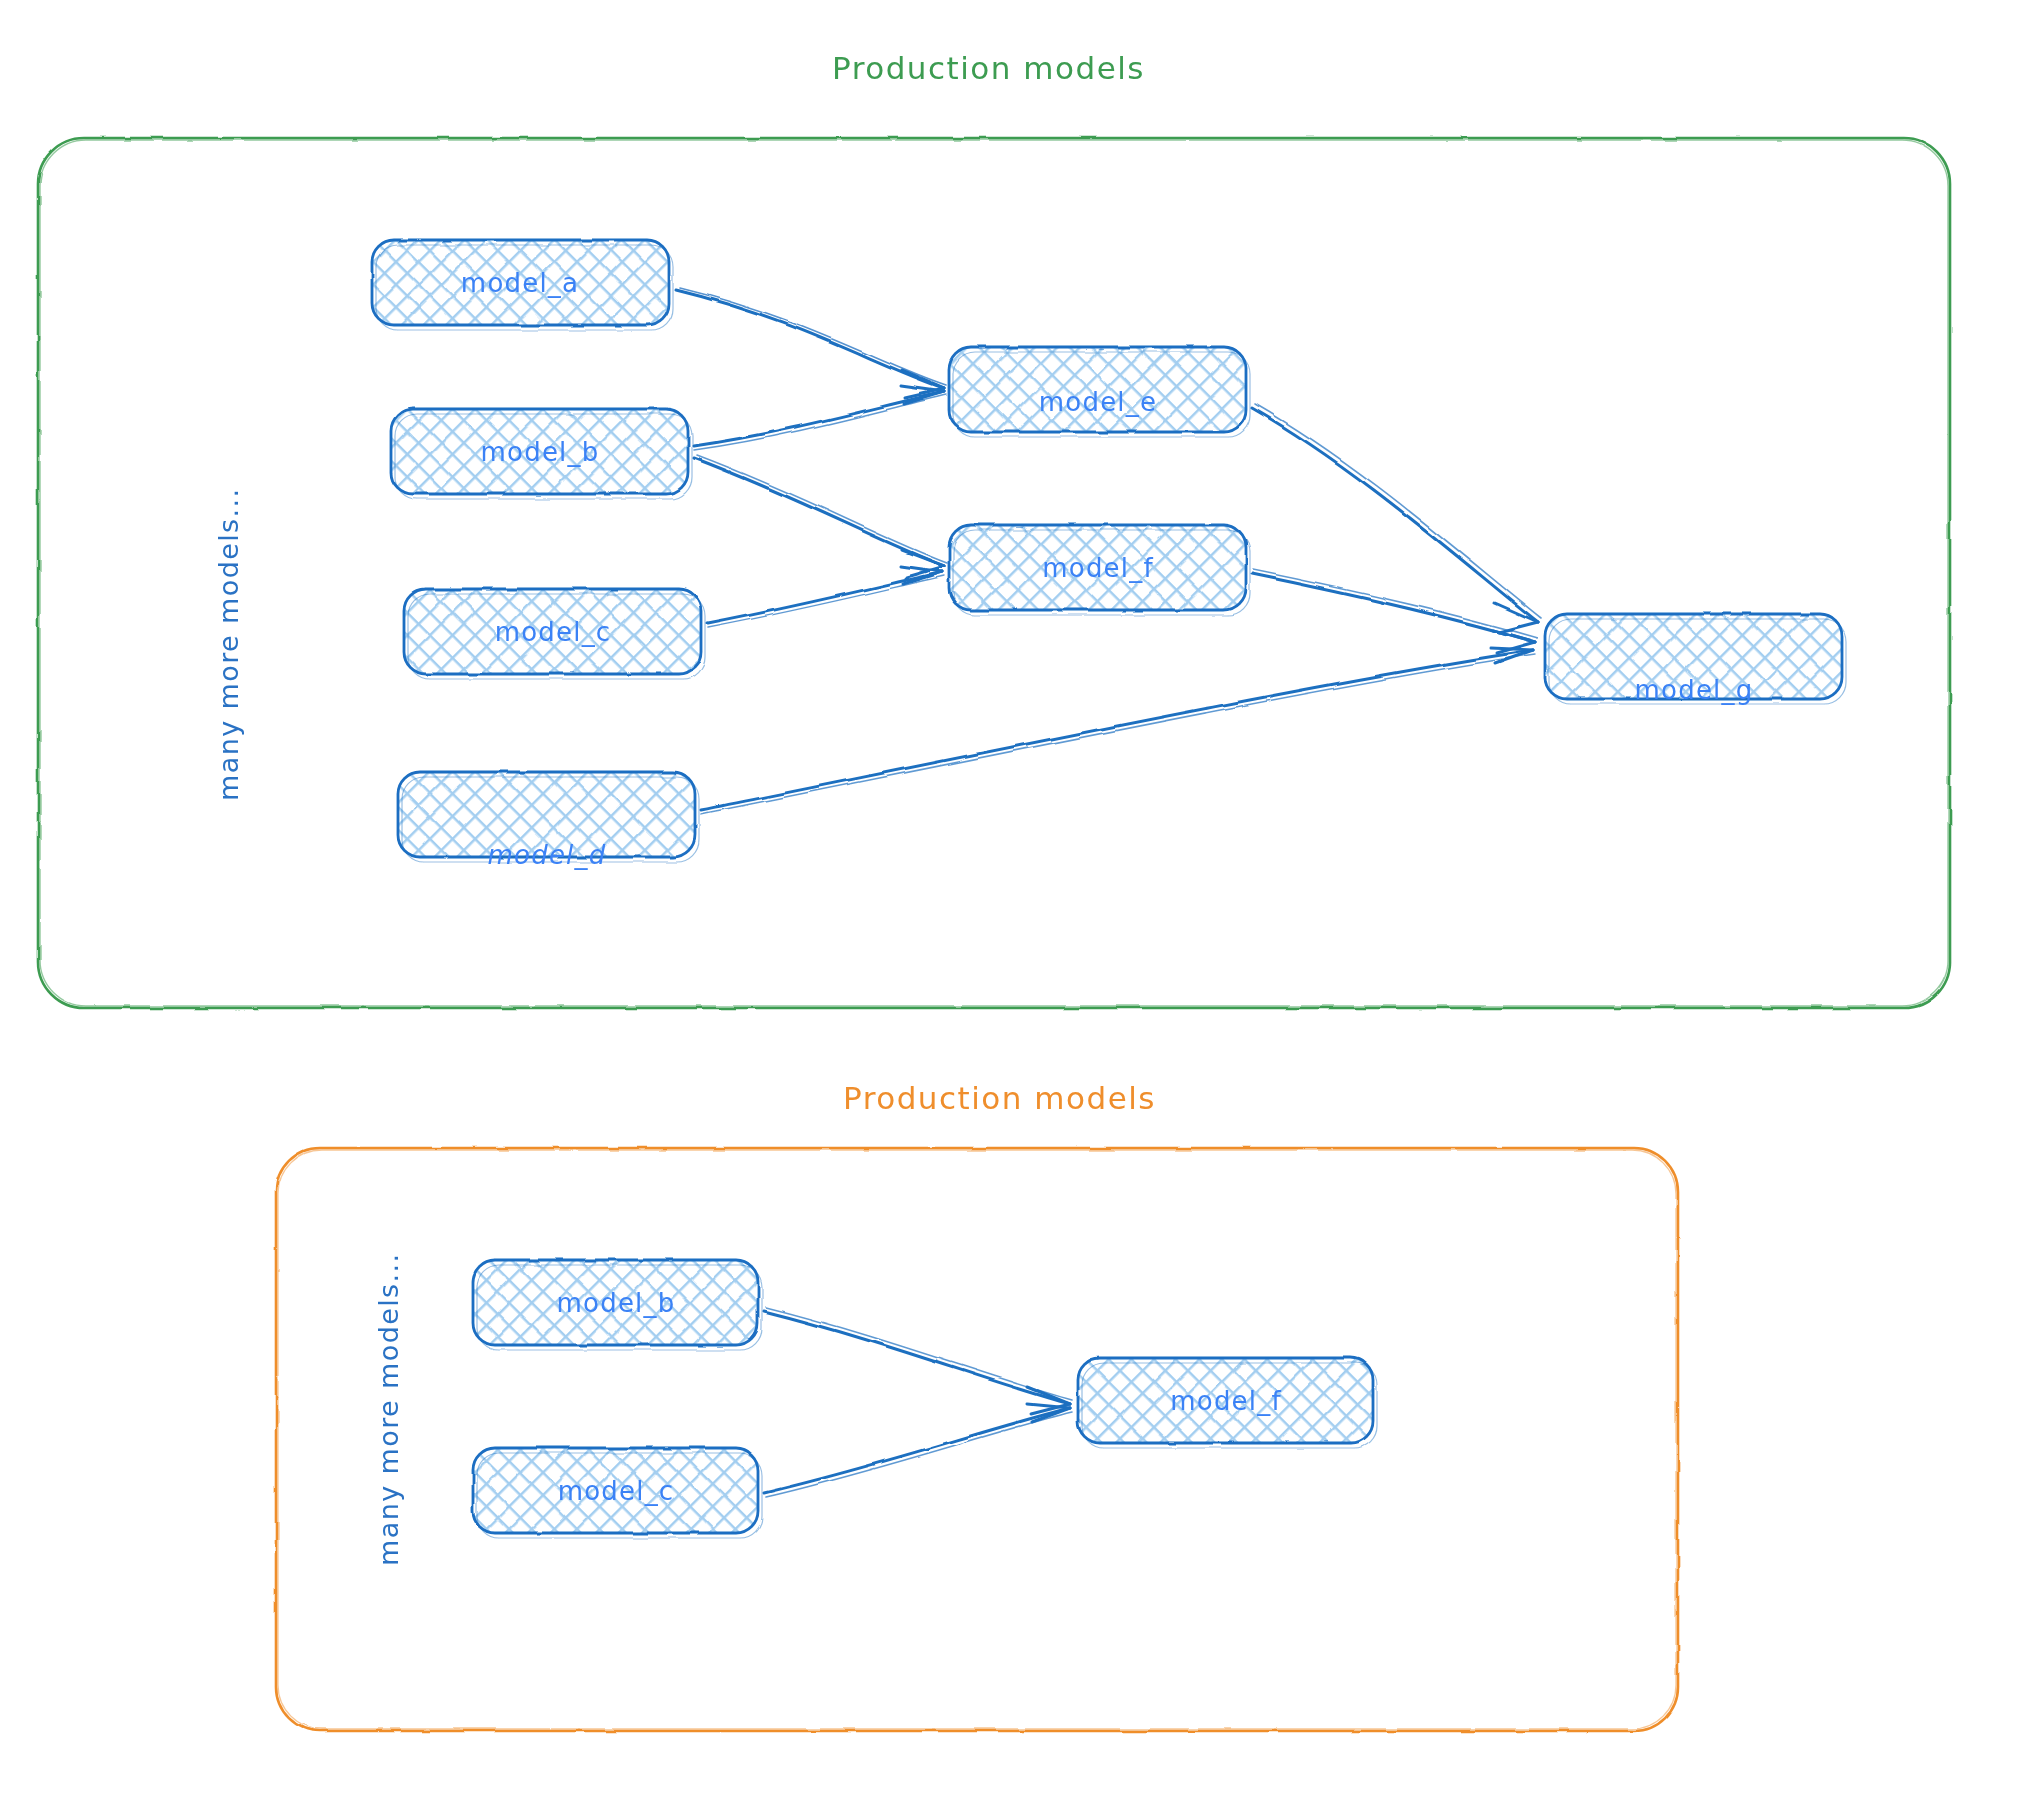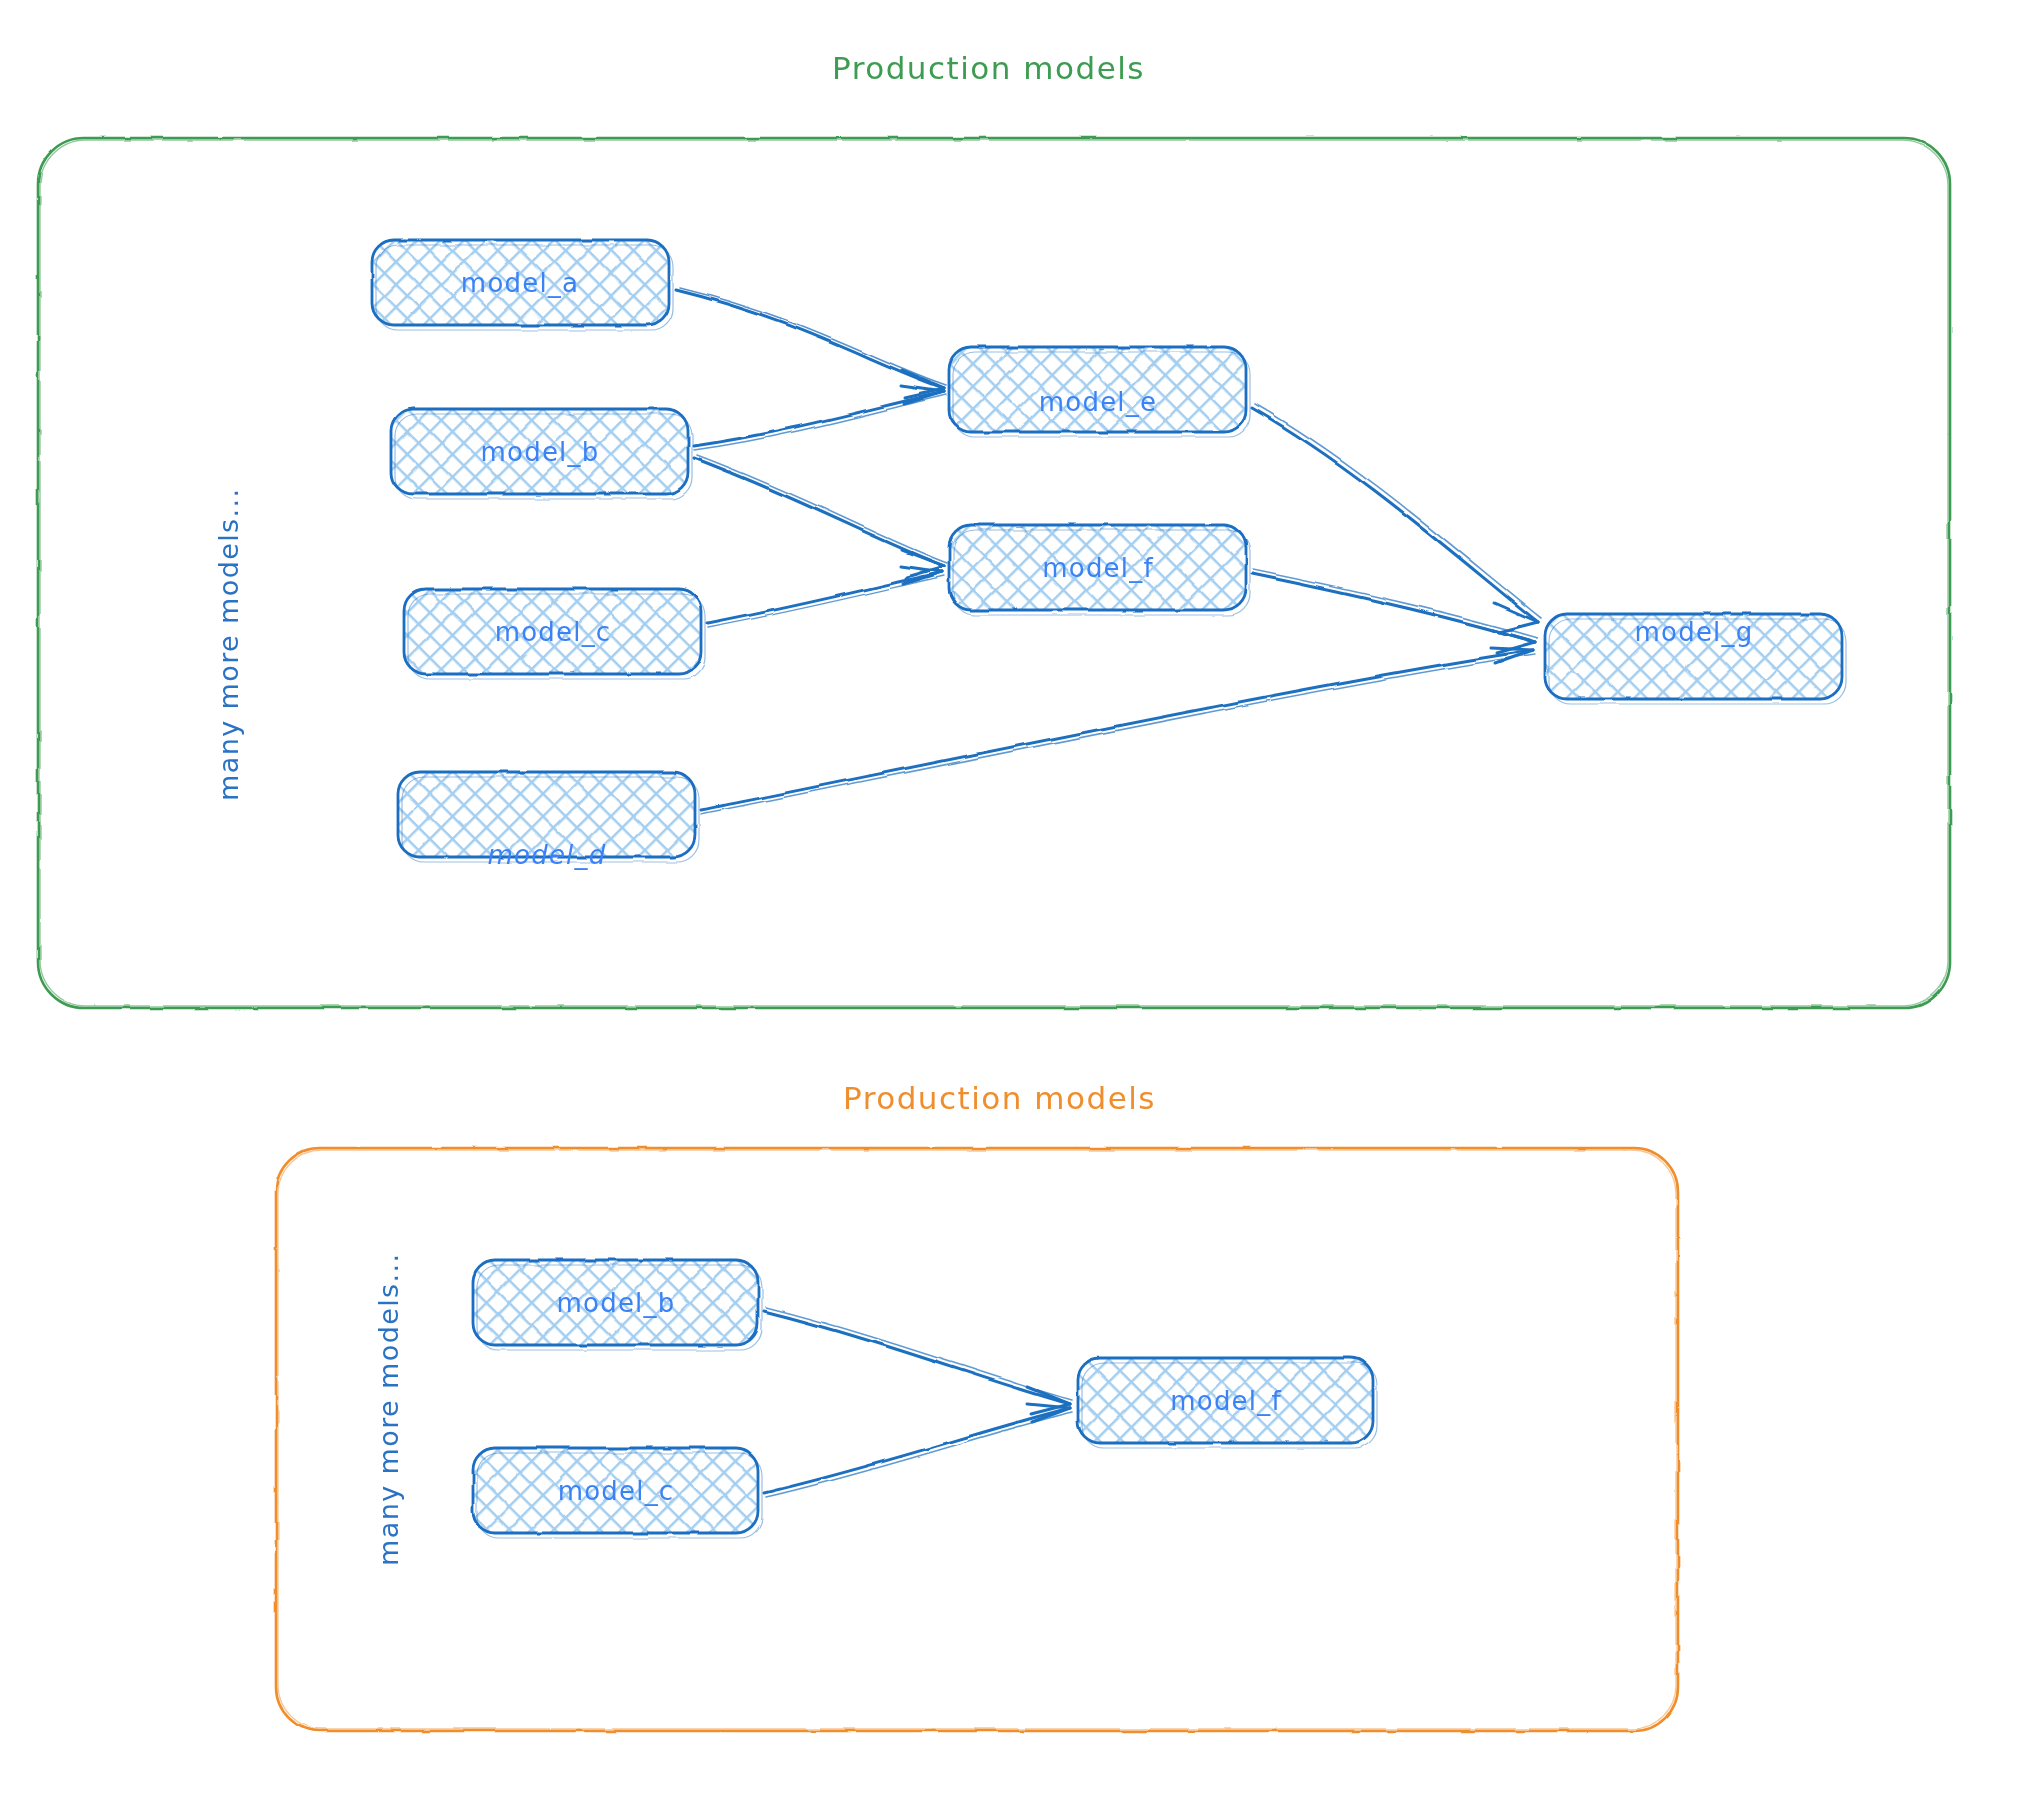--- a/index.html
+++ b/index.html
@@ -202,21 +202,21 @@
 
   <div class="side-label" style="left:244px;top:770px;">many more models...</div>
   <div class="side-label" style="left:404px;top:1535px;">many more models...</div>
 
   <div class="node-label" style="left:520px;top:283px;">model_a</div>
   <div class="node-label" style="left:540px;top:452px;">model_b</div>
   <div class="node-label" style="left:553px;top:632px;">model_c</div>
   <div class="node-label" style="left:547px;top:855px;font-style:italic;">model_d</div>
   <div class="node-label" style="left:1098px;top:368px;margin-top:34px;">model_e</div>
   <div class="node-label" style="left:1098px;top:568px;">model_f</div>
-  <div class="node-label" style="left:1694px;top:632px;">model_g</div>
+  <div class="node-label" style="left:1694px;top:690px;">model_g</div>
   <div class="node-label" style="left:616px;top:1303px;">model_b</div>
   <div class="node-label" style="left:616px;top:1491px;">model_c</div>
   <div class="node-label" style="left:1226px;top:1401px;">model_f</div>
 
   <div class="hit" style="left:372px;top:240px;width:297px;height:85px;"></div>
   <div class="hit" style="left:391px;top:409px;width:297px;height:85px;"></div>
   <div class="hit" style="left:404px;top:589px;width:297px;height:85px;"></div>
   <div class="hit" style="left:398px;top:772px;width:297px;height:85px;"></div>
   <div class="hit" style="left:949px;top:347px;width:297px;height:85px;"></div>
   <div class="hit" style="left:949px;top:525px;width:297px;height:85px;"></div>

